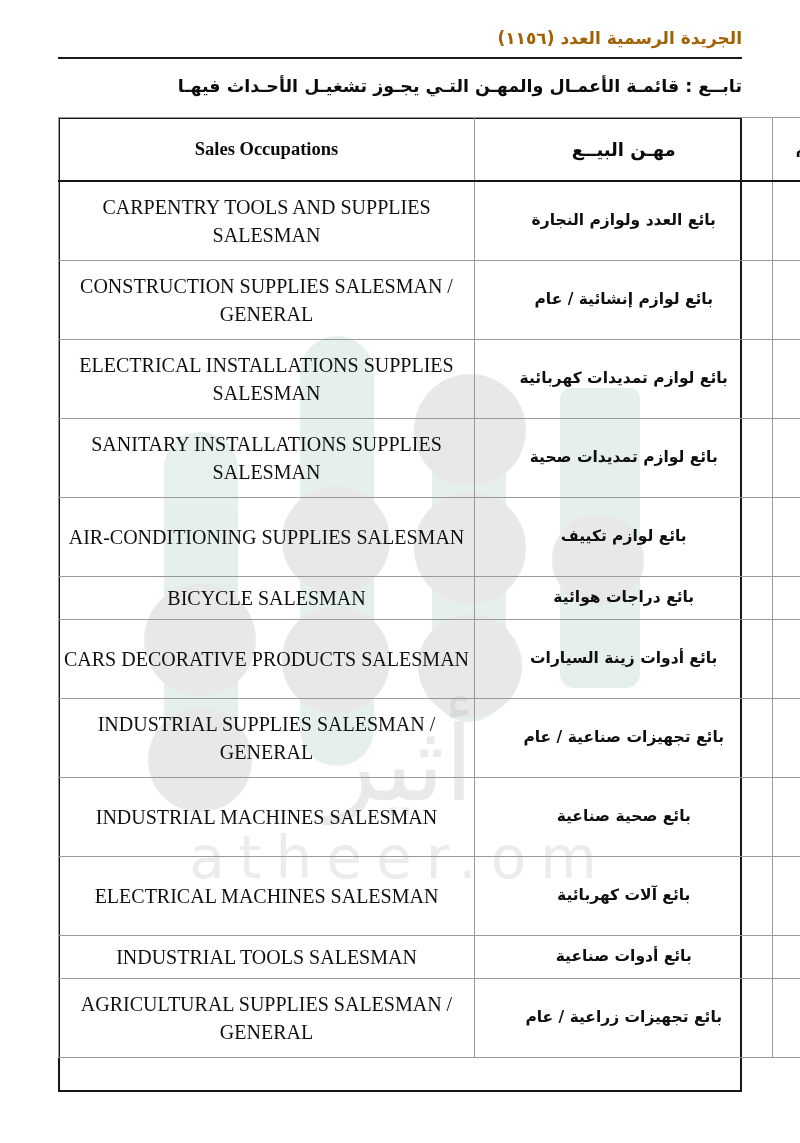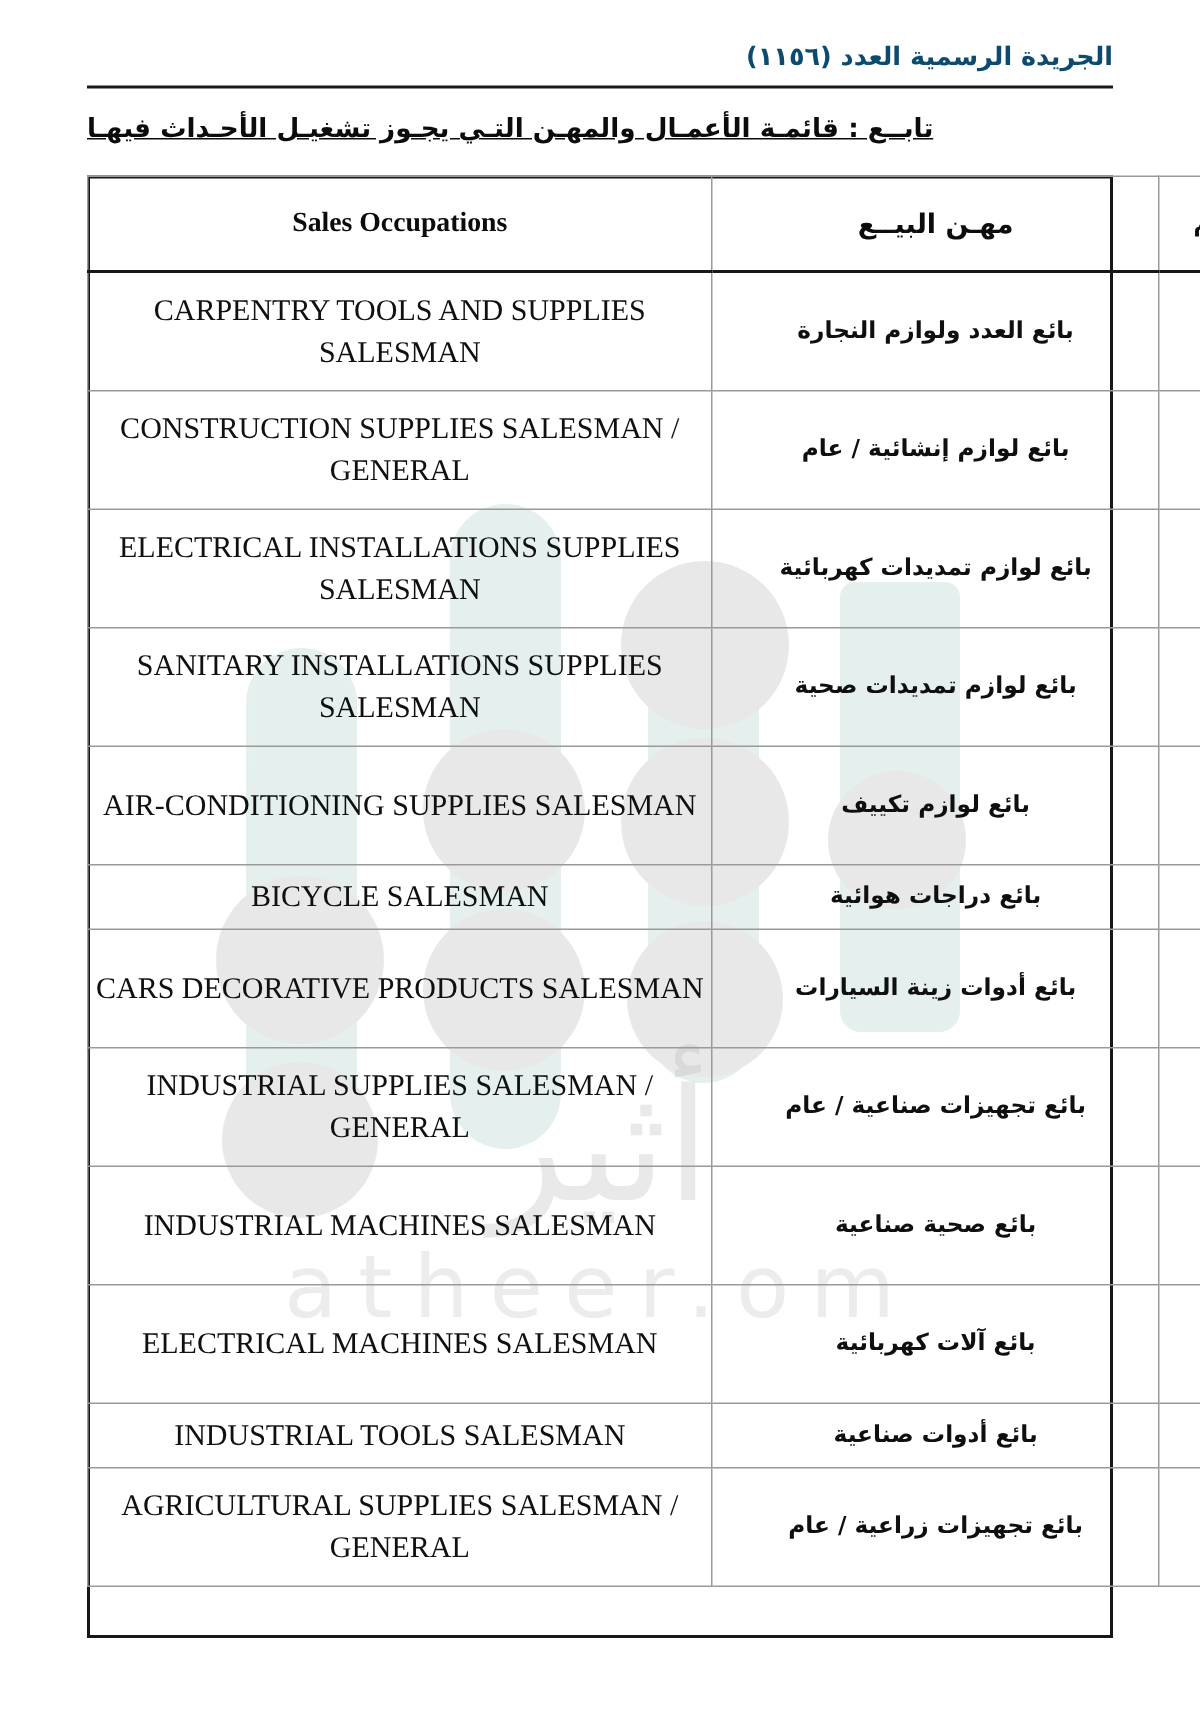--- a/index.html
+++ b/index.html
@@ -36,44 +36,43 @@
     width: 684px;
     z-index: 2;
   }
   #gazette-title {
     font-family: "DejaVu Sans", "Liberation Sans", sans-serif;
     font-weight: bold;
     font-size: 17px;
     direction: rtl;
     text-align: right;
     letter-spacing: -0.3px;
-    color: #0c4a6e;
+    color: #a16207;
   }
   #header-rule {
     margin-top: 9px;
     border-top: 2.2px solid #1a1a1a;
     width: 684px;
     height: 0;
   }
 
   
   #doc-title {
     position: absolute;
     left: 58px;
     top: 76px;
     width: 684px;
     direction: rtl;
-    text-align: left;
+    text-align: right;
     font-family: "DejaVu Sans", "Liberation Sans", sans-serif;
     font-weight: bold;
     font-size: 17.5px;
     letter-spacing: -0.2px;
     color: #0c0c0c;
     z-index: 2;
-    text-decoration: underline;
   }
 
   
   #occupations-table {
     position: absolute;
     left: 58px;
     top: 117px;
     width: 772px;
     border-collapse: collapse;
     table-layout: fixed;

